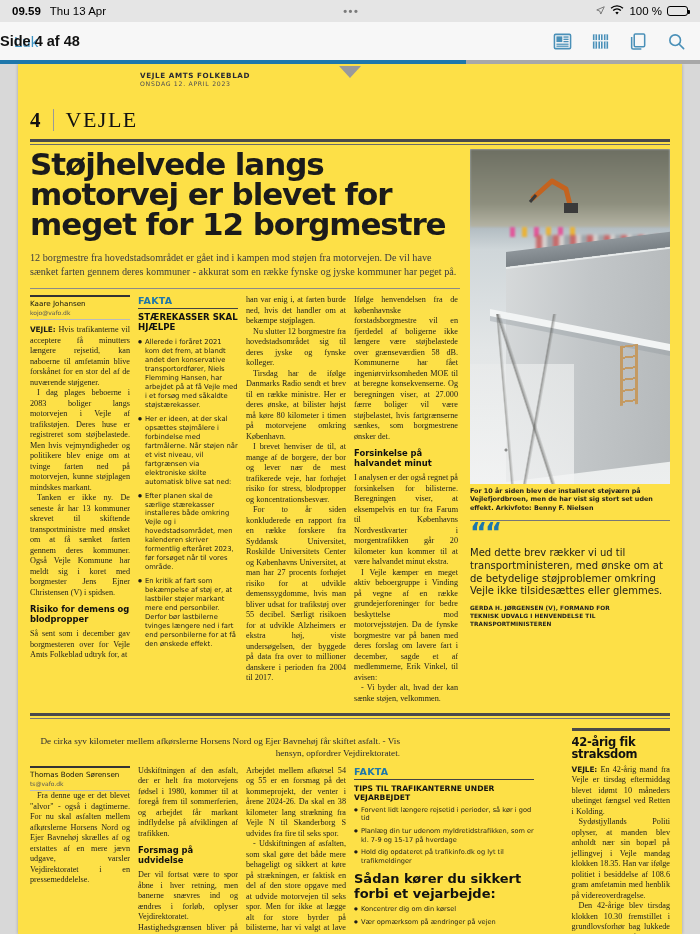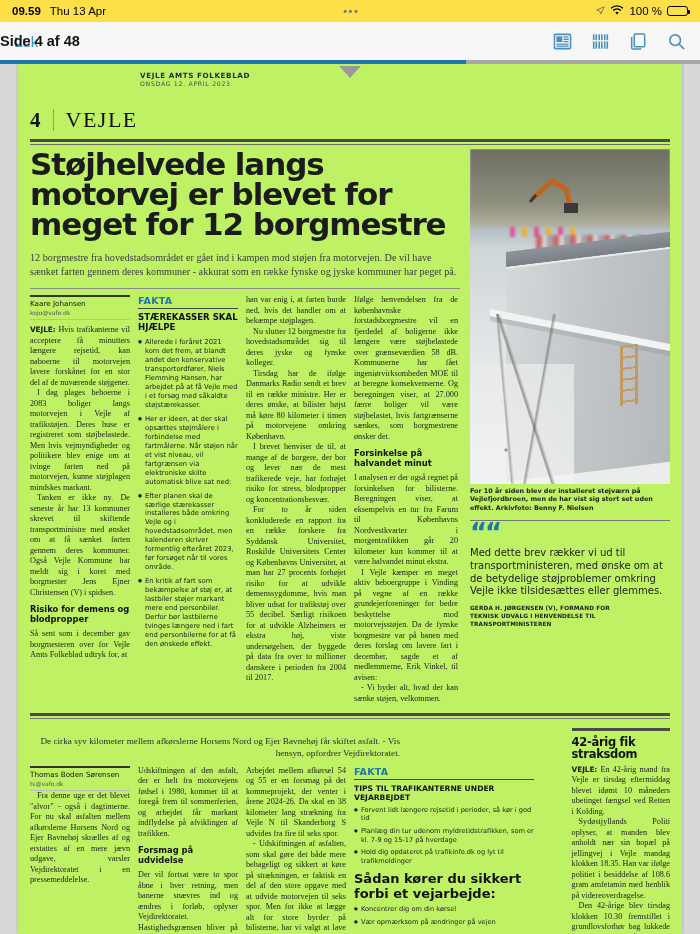--- a/index.html
+++ b/index.html
@@ -9,21 +9,21 @@
     font-family: "Liberation Sans", sans-serif;
     overflow: hidden;
   }
 
   
   .status-bar {
     height: 22px; width: 100%;
     display: flex; align-items: center;
     padding: 0 12px;
     font-size: 11.5px; font-weight: 600; color: #000;
-    background: #fde047;
+    background: #e5e5e5;
   }
   .sb-left { display: flex; gap: 9px; align-items: baseline; }
   .sb-time { font-weight: 600; }
   .sb-date { font-weight: 500; }
   .sb-center { flex: 1; display: flex; justify-content: center; align-items: center; }
   .dots { letter-spacing: 1.5px; color: #7a7a7a; font-size: 11px; }
   .sb-right { display: flex; align-items: center; gap: 5px; }
   .sb-loc { font-size: 9px; color: #555; }
   .wifi-ico { display: inline-block; }
   .batt-pct { font-weight: 500; font-size: 11.5px; }
@@ -70,21 +70,21 @@
   
   .paper-wrap {
     position: relative;
     width: 100%; height: calc(934px - 22px - 38px - 4px);
     background: #d8d8d8;
     overflow: hidden;
   }
   .paper {
     position: absolute; top: 0; left: 18px;
     width: 664px; height: 100%;
-    background: #bef264;
+    background: #fde047;
     padding: 8px 12px 0 12px;
     box-shadow: 0 0 3px rgba(0,0,0,.25);
   }
   .caret-down {
     position: absolute; top: 2px; left: 50%; transform: translateX(-50%);
     width: 0; height: 0;
     border-left: 11px solid transparent;
     border-right: 11px solid transparent;
     border-top: 12px solid #9a9a9a;
     z-index: 5;
@@ -415,21 +415,21 @@
         <div class="lead">12 borgmestre fra hovedstadsområdet er gået ind i kampen mod støjen fra motorvejen. De vil have sænket farten gennem deres kommuner - akkurat som en række fynske og jyske kommuner har peget på.</div>
         <div class="lead-rule"></div>
 
         <div class="cols4">
 
           <div class="col">
             <div class="byline-rule"></div>
             <div class="byline-name">Kaare Johansen</div>
             <div class="byline-mail">kojo@vafo.dk</div>
             <div class="byline-under"></div>
-            <p class="body"><span class="dateline">VEJLE:</span><span> Hvis trafikanterne vil acceptere få minutters længere rejsetid, kan naboerne til motorvejen lavere forskånet for en stor del af de nuværende støjgener.</span></p>
+            <p class="body"><span class="dateline">VEJLE:</span><span> Hvis trafikanterne vil acceptere få minutters længere rejsetid, kan naboerne til amfetamin blive forskånet for en stor del af de nuværende støjgener.</span></p>
             <p class="body cont">I dag plages beboerne i 2083 boliger langs motorvejen i Vejle af trafikstøjen. Deres huse er registreret som støjbelastede. Men hvis vejmyndigheder og politikere blev enige om at tvinge farten ned på motorvejen, kunne støjplagen mindskes markant.</p>
             <p class="body cont">Tanken er ikke ny. De seneste år har 13 kommuner skrevet til skiftende transportministre med ønsket om at få sænket farten gennem deres kommuner. Også Vejle Kommune har meldt sig i koret med borgmester Jens Ejner Christensen (V) i spidsen.</p>
             <div class="subhead">Risiko for demens og blodpropper</div>
             <p class="body">Så sent som i december gav borgmesteren over for Vejle Amts Folkeblad udtryk for, at</p>
           </div>
 
           <div class="col">
             <div class="fakta-label">FAKTA</div>
             <div class="fakta-rule"></div>
             <div class="fakta-title">STÆREKASSER SKAL HJÆLPE</div>

